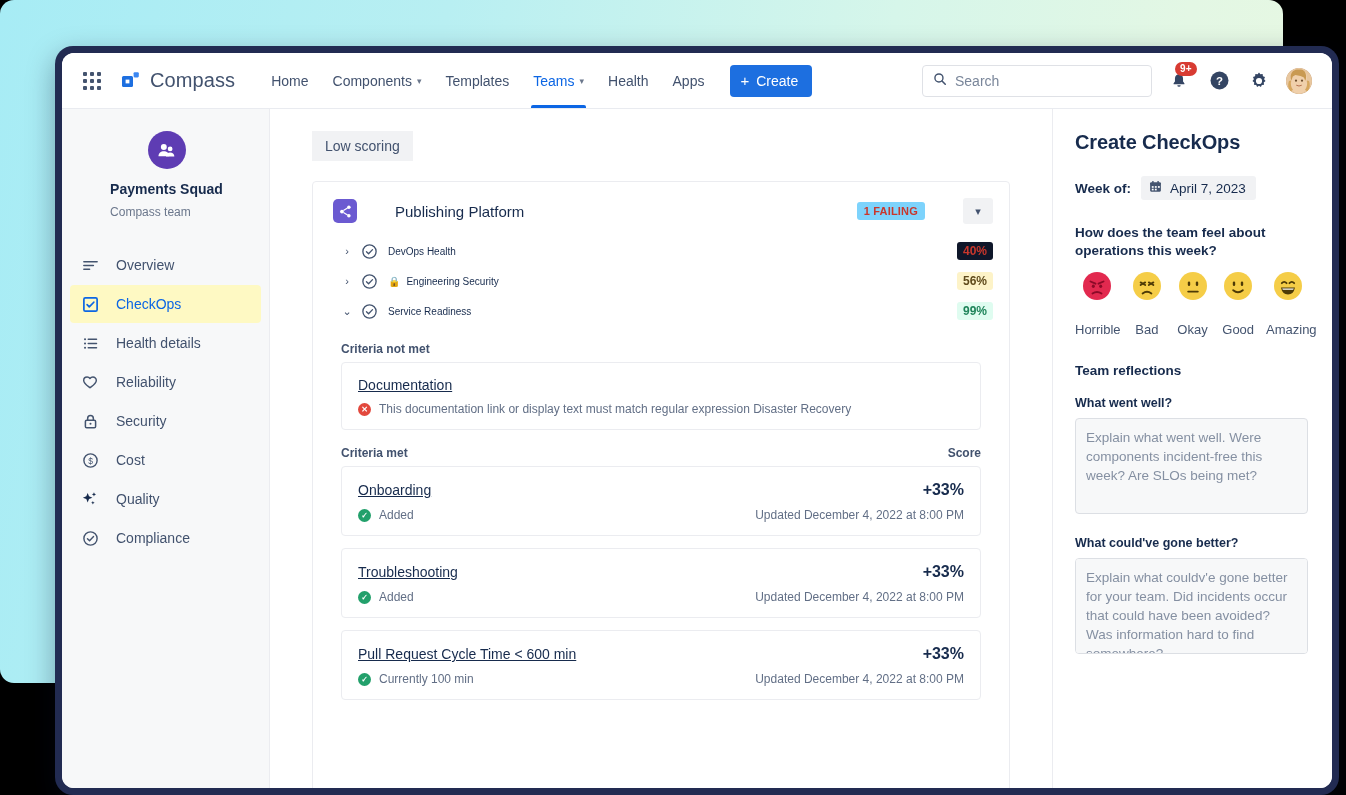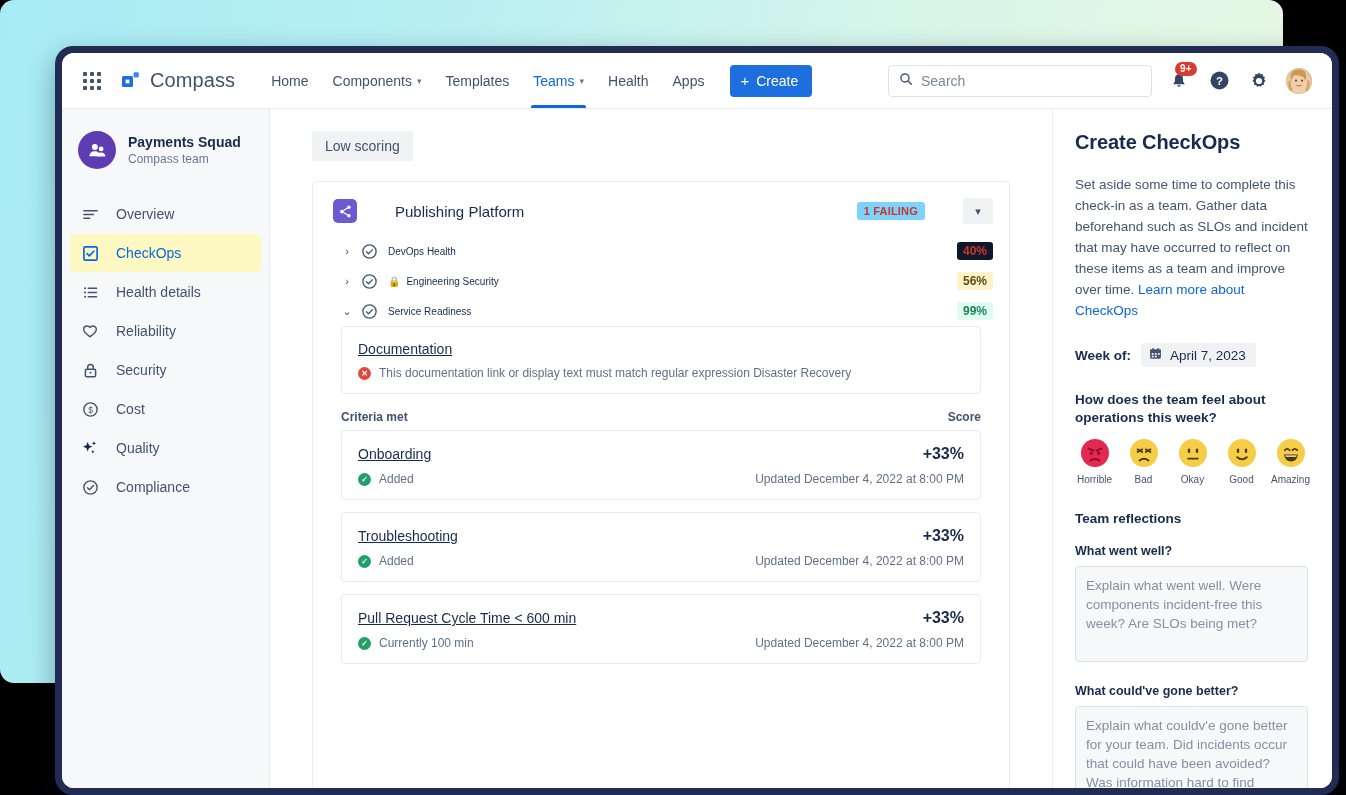--- a/index.html
+++ b/index.html
@@ -103,21 +103,21 @@
     display: flex; align-items: center; gap: 7px;
     cursor: pointer;
   }
   .create-btn .plus { font-size: 15px; line-height: 1; }
 
   .nav-right {
     margin-left: auto;
     display: flex; align-items: center; gap: 14px;
   }
   .searchbox {
-    width: 264px; height: 32px;
+    width: 230px; height: 32px;
     border: 1px solid #dfe1e6;
     border-radius: 4px;
     display: flex; align-items: center;
     padding: 0 10px;
     gap: 8px;
     background: #fff;
     cursor: text;
   }
   .searchbox input {
     border: none; outline: none; width: 100%;
@@ -151,28 +151,29 @@
     width: 208px; min-width: 208px;
     background: #f7f8f9;
     border-right: 1px solid #ebecf0;
     padding: 22px 8px 0 8px;
   }
   .team {
     display: flex; align-items: center; gap: 12px;
     padding: 0 6px 0 8px;
     margin-bottom: 26px;
     cursor: pointer;
+    flex-direction: column;
   }
   .team-avatar {
     width: 38px; height: 38px; min-width:38px; border-radius: 50%;
     background: #5e3cb3;
     display: flex; align-items: center; justify-content: center;
   }
   .team-name { font-size: 14px; font-weight: 700; color: #172b4d; line-height: 17px;}
-  .team-sub { font-size: 12px; color: #6b778c; line-height: 15px; margin-top:1px;}
+  .team-sub { font-size: 12px; color: #6b778c; line-height: 15px; margin-top:7px;}
 
   .navitem {
     display: flex; align-items: center; gap: 16px;
     height: 38px;
     padding: 0 10px;
     border-radius: 4px;
     cursor: pointer;
     color: #42526e;
     font-size: 14px;
     margin-bottom: 1px;
@@ -309,21 +310,21 @@
     margin-top: 24px;
     font-size: 13.5px; font-weight: 700; color: #172b4d; line-height: 18px;
   }
   .moods { display: flex; gap: 10px; margin-top: 12px; }
   .mood { width: 44px; text-align: center; cursor: pointer; }
   .mood-face {
     width: 28px; height: 28px; border-radius: 50%;
     margin: 0 auto;
     position: relative;
   }
-  .mood-label { font-size: 10px; color: #44546f; margin-top: 7px; }
+  .mood-label { font-size: 13px; color: #44546f; margin-top: 22px; }
   .sub-head {
     margin-top: 26px;
     font-size: 13.5px; font-weight: 700; color: #172b4d;
   }
   .field-label {
     margin-top: 18px;
     font-size: 12.5px; font-weight: 700; color: #172b4d;
   }
   .ta {
     margin-top: 8px;
@@ -612,20 +613,23 @@
               <circle cx="9" cy="9" r="7" fill="none" stroke="#44546f" stroke-width="1.4"></circle>
               <path d="M5.8 9.2l2.2 2.2 4.2-4.4" fill="none" stroke="#44546f" stroke-width="1.4" stroke-linecap="round" stroke-linejoin="round"></path>
             </svg>
           </span>
           <span class="sc-name">
             <span>Service Readiness</span>
           </span>
           <span class="sc-score sc-green">99%</span>
         </div>
 
+        <div class="section-label">
+          <span>Criteria not met</span>
+        </div>
 
         <div class="crit-card">
           <div class="crit-top">
             <span class="crit-title">Documentation</span>
           </div>
           <div class="crit-bottom">
             <span class="crit-status">
               <span class="dot-icon dot-red">✕</span>
               <span>This documentation link or display text must match regular expression Disaster Recovery</span>
             </span>
@@ -679,23 +683,20 @@
           </div>
         </div>
 
       </div>
     </div>
 
     <div class="rail">
 
       <div class="rail-title">Create CheckOps</div>
 
-      <div class="rail-desc">
-        <span>Set aside some time to complete this check-in as a team. Gather data beforehand such as SLOs and incident that may have occurred to reflect on these items as a team and improve over time. </span><span class="rail-link">Learn more about CheckOps</span>
-      </div>
 
       <div class="weekof">
         <span class="weekof-label">Week of:</span>
         <span class="date-btn">
           <span>
             <svg width="13" height="13" viewBox="0 0 14 14">
               <rect x="1.2" y="2.6" width="11.6" height="10" rx="1.2" fill="#44546f"></rect>
               <rect x="1.2" y="2.6" width="11.6" height="2.6" rx="1.2" fill="#44546f"></rect>
               <rect x="3.4" y="1" width="1.6" height="2.6" rx="0.7" fill="#44546f"></rect>
               <rect x="9" y="1" width="1.6" height="2.6" rx="0.7" fill="#44546f"></rect>

